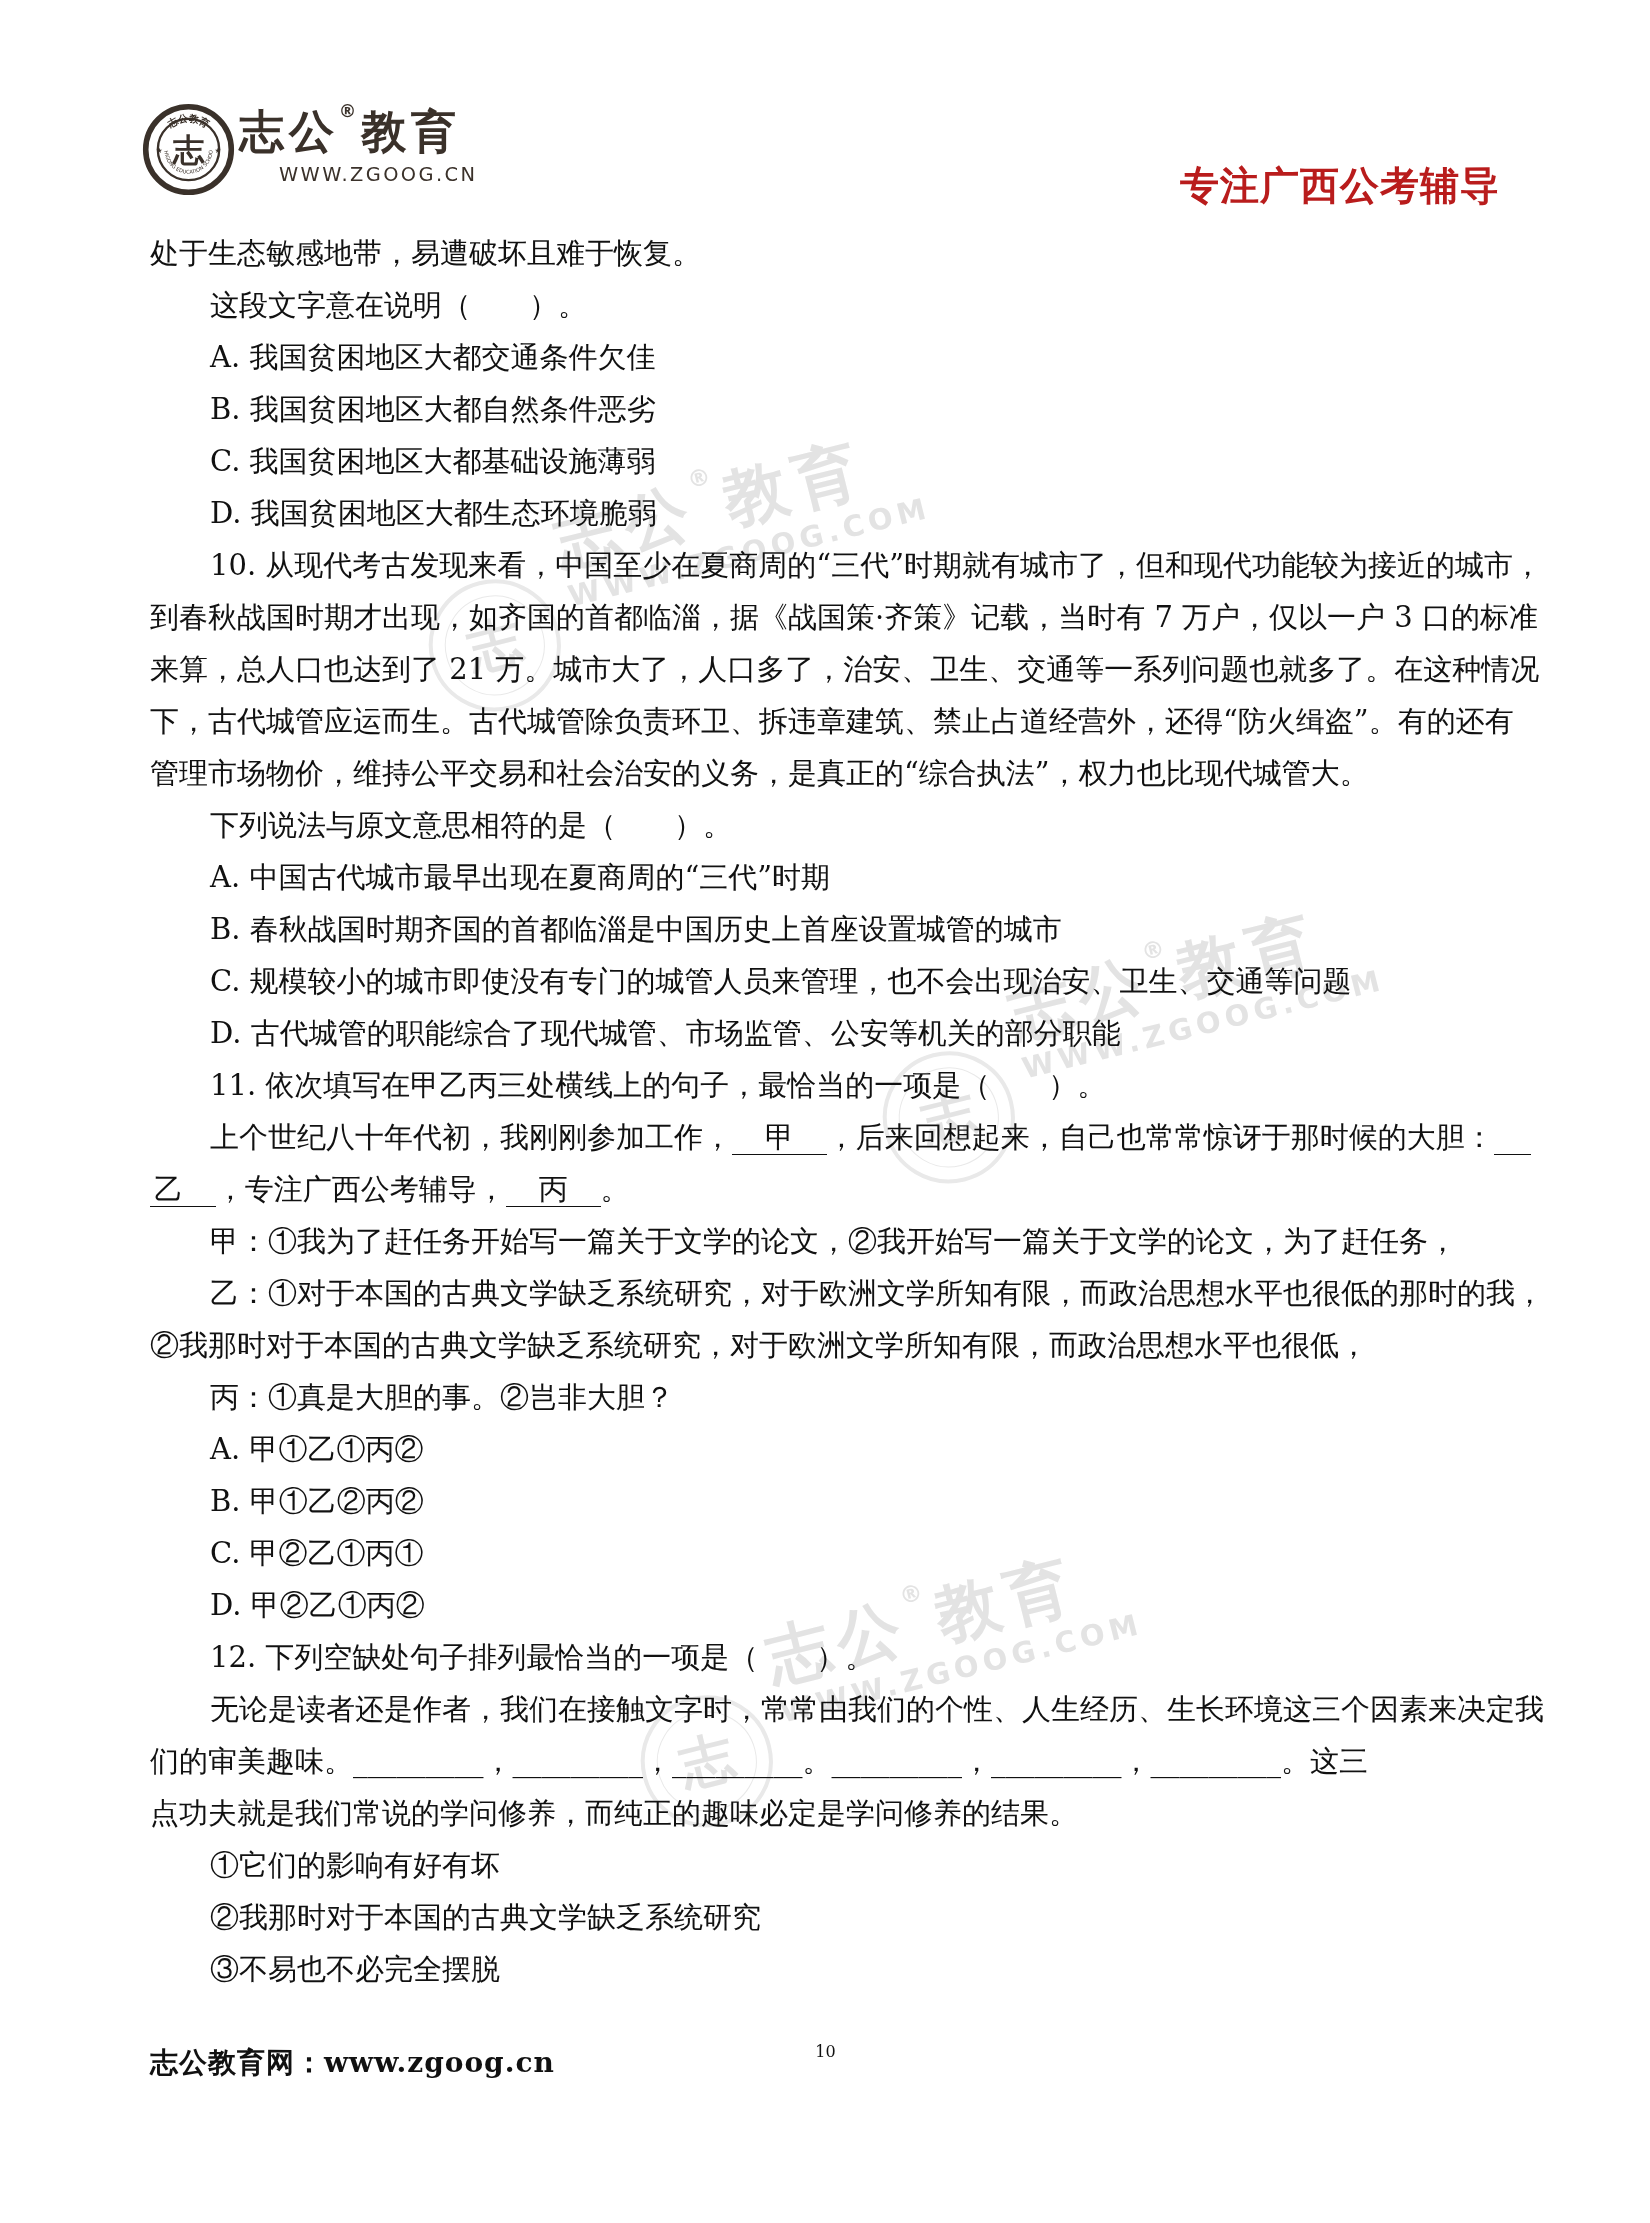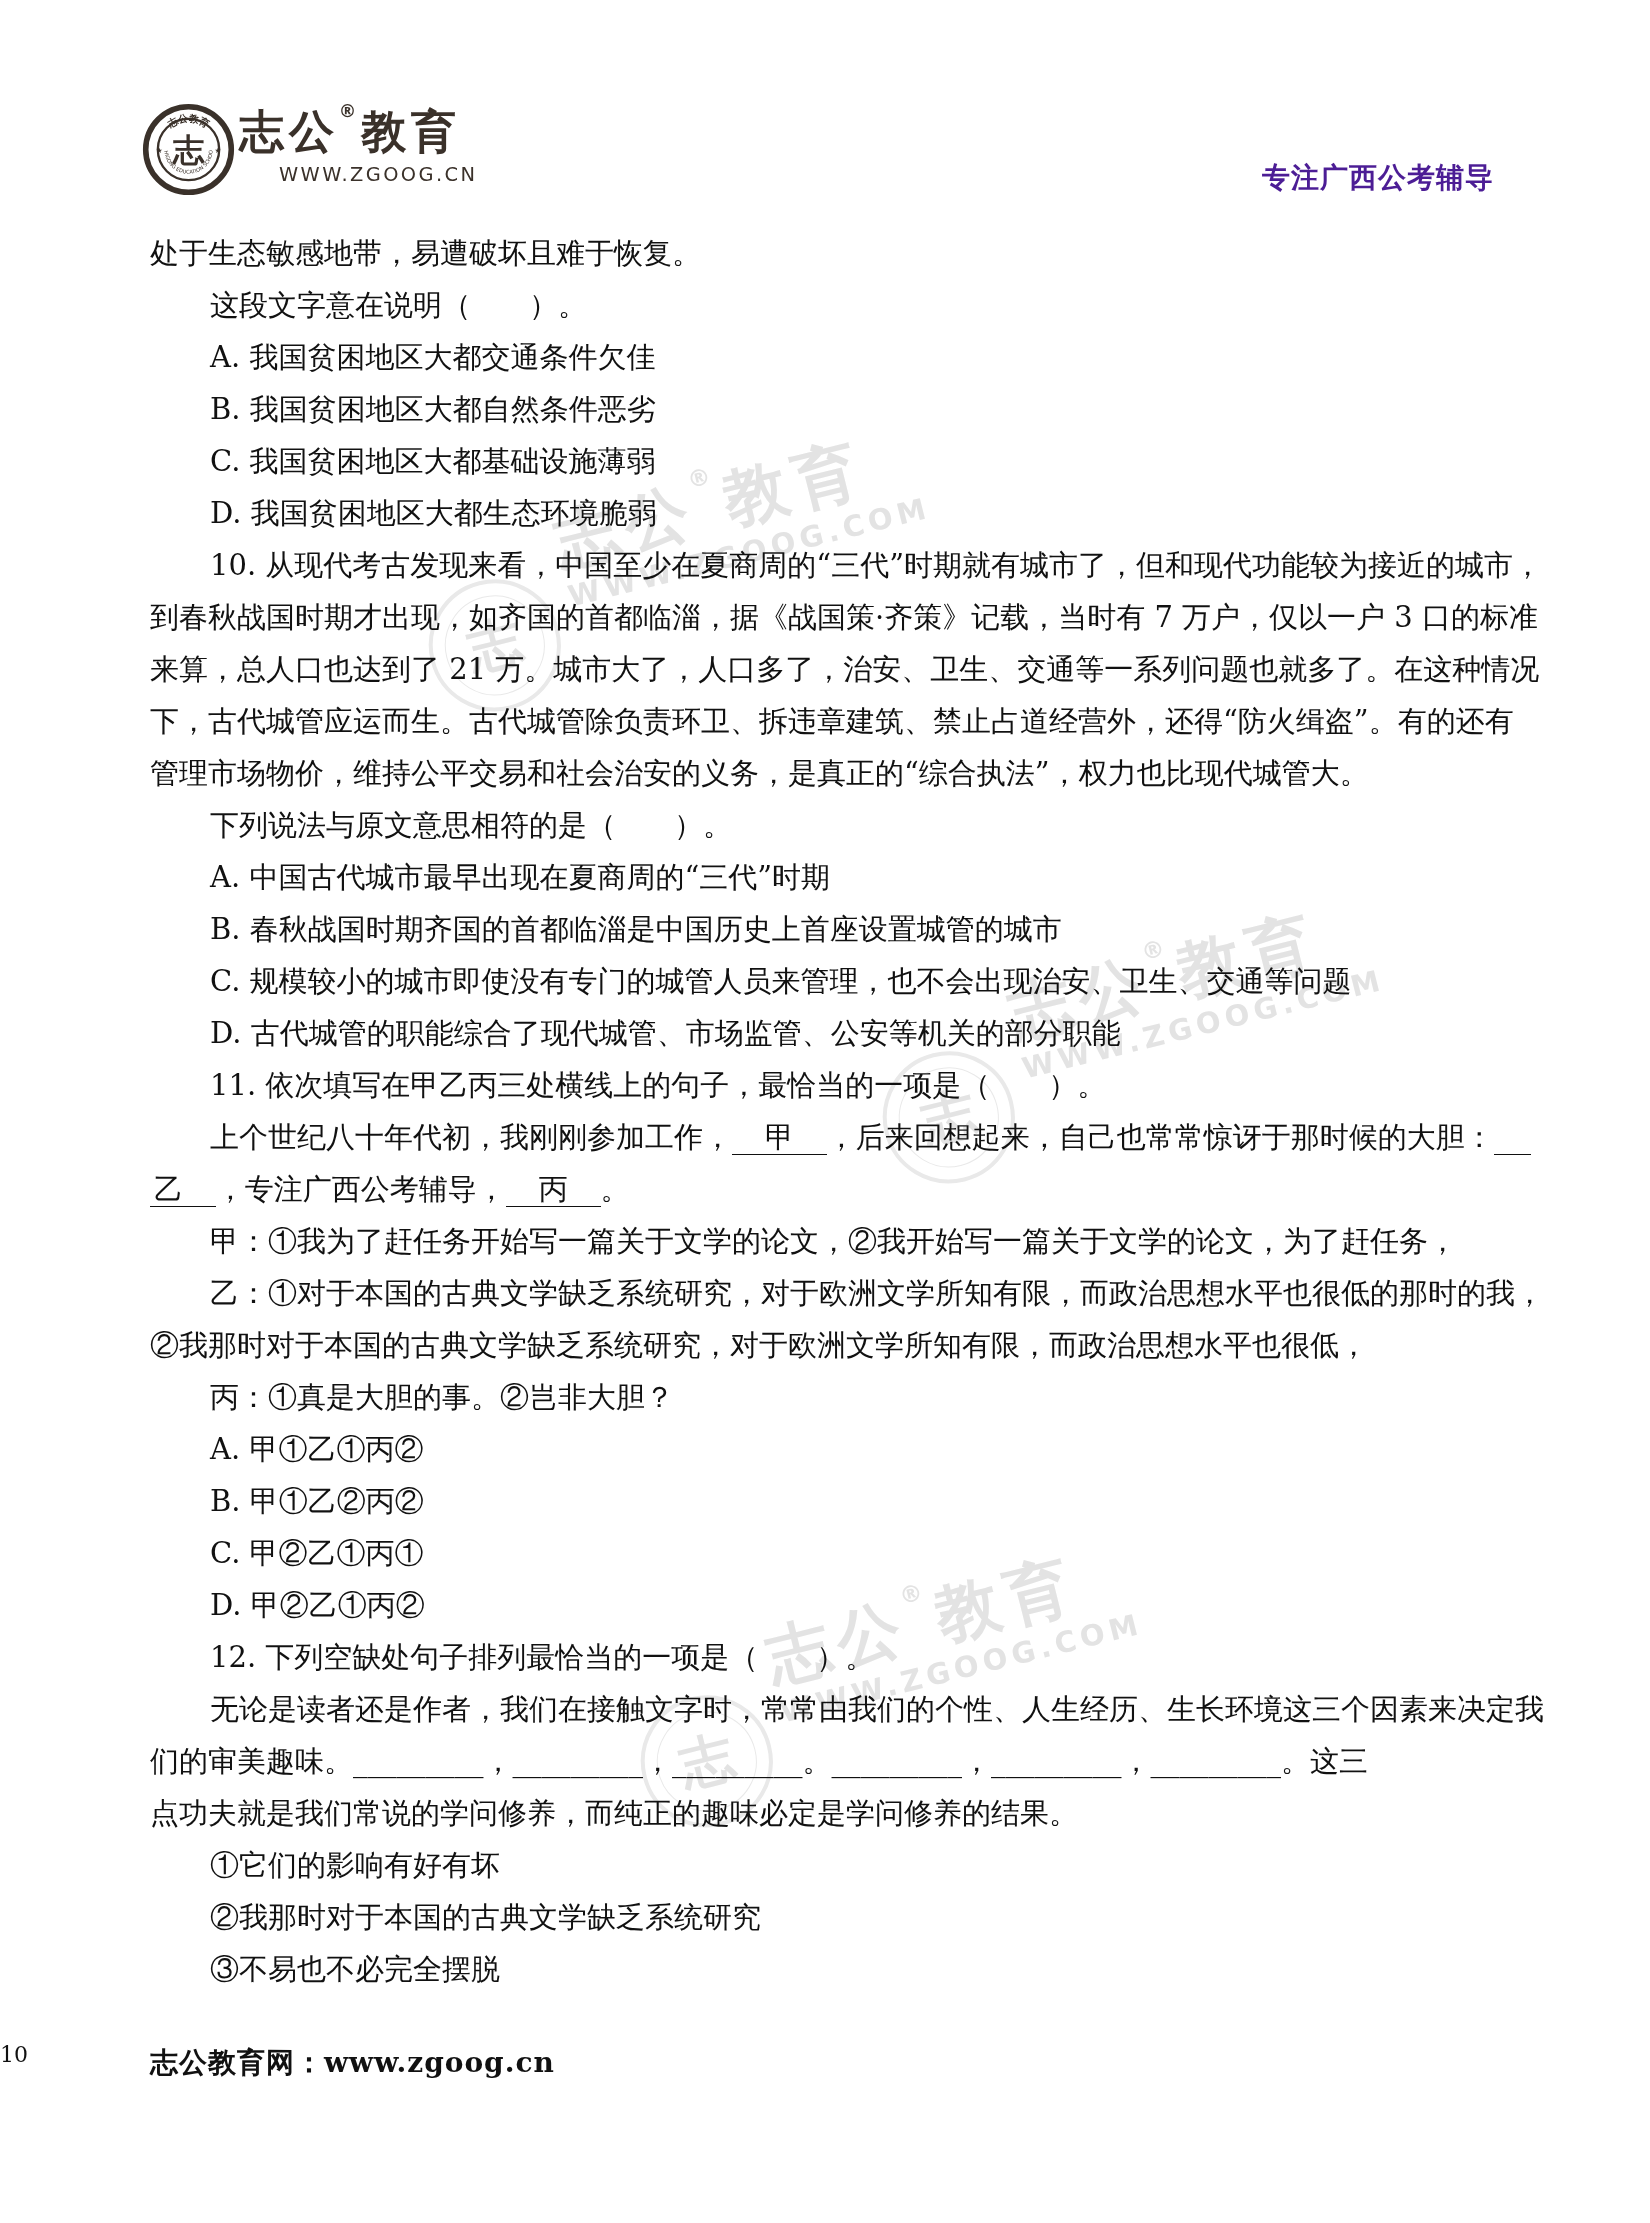--- a/index.html
+++ b/index.html
@@ -43,37 +43,37 @@
   .brand-line{
     font-family:"DejaVu Sans","Liberation Sans",sans-serif;font-weight:bold;
     font-size:45px;letter-spacing:4.9px;line-height:1;white-space:nowrap;
   }
   .brand-reg{font-size:17.5px;vertical-align:top;position:relative;top:-5.8px;}
   .brand-url{
     font-family:"DejaVu Sans","Liberation Sans",sans-serif;
     font-size:19.4px;letter-spacing:2.4px;margin-top:8.7px;white-space:nowrap;margin-left:40px;
   }
   .tagline{
-    position:absolute;right:157px;top:159px;z-index:1;
+    position:absolute;right:151px;top:159px;z-index:1;
     font-family:"DejaVu Sans","Liberation Sans",sans-serif;
-    font-weight:bold;font-size:28px;letter-spacing:1px;color:#4c1d95;
+    font-weight:bold;font-size:39px;letter-spacing:1px;color:#b91c1c;
   }
   
   .content{position:absolute;left:150px;top:227px;width:1359px;z-index:1;}
   .tline{height:52px;line-height:52px;font-size:29px;white-space:nowrap;}
   .tline.ind{padding-left:60px;}
   .blank{border-bottom:1.9px solid #111;padding:0 3.9px;}
   
   .footer-site{
     position:absolute;left:150px;top:2044px;z-index:1;
     font-size:28px;font-weight:bold;letter-spacing:1px;
   }
   .page-num{
-    position:absolute;left:0;top:2042px;width:100%;z-index:1;
-    font-size:22px;
+    position:absolute;left:0;top:2042px;width:100%;text-align:center;z-index:1;
+    font-size:16px;
   }
 </style>
 </head>
 <body>
 
 <div class="page">
 
   <div class="wm wm1">
     <div class="wm-seal">
       <span class="wm-seal-char">志</span>

